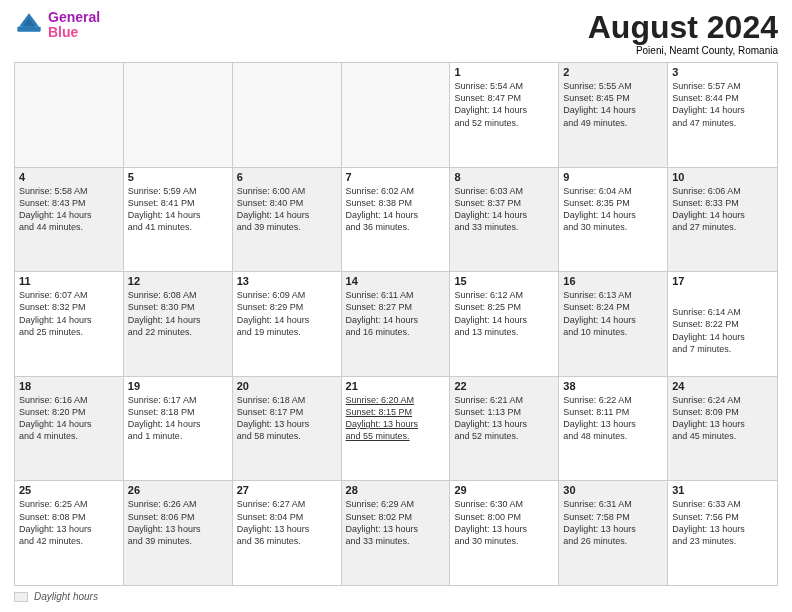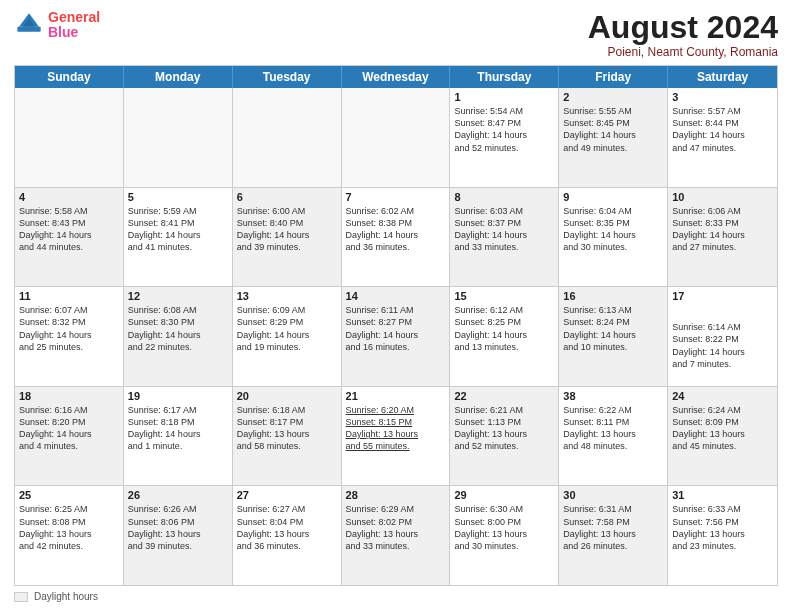--- a/index.html
+++ b/index.html
@@ -26,38 +26,38 @@
     .logo {
       display: flex;
       align-items: center;
       gap: 4px;
     }
     .logo-text {
       font-size: 14px;
       font-weight: bold;
       line-height: 1.1;
     }
-    .logo-text .general { color: #ef4444; }
+    .logo-text .general { color: #a21caf; }
     .logo-text .blue { color: #ec4899; }
     .logo-icon {
       width: 30px;
       height: 30px;
     }
     .title-section {
       text-align: right;
     }
     .month-title {
       font-size: 32px;
       font-weight: bold;
       color: #222;
       line-height: 1.1;
     }
     .subtitle {
-      font-size: 12px;
-      color: #7f1d1d;
+      font-size: 10px;
+      color: #000000;
     }
     .calendar {
       flex: 1;
       display: flex;
       flex-direction: column;
       border: 1px solid #ccc;
     }
     .cal-header {
       display: grid;
       grid-template-columns: repeat(7, 1fr);
@@ -106,20 +106,21 @@
       line-height: 1.35;
       color: #333;
     }
     .footer {
       display: flex;
       align-items: center;
       gap: 6px;
       margin-top: 5px;
       font-size: 10px;
       color: #555;
+      font-style: italic;
     }
     .legend-box {
       width: 14px;
       height: 10px;
       background: #f0f0f0;
       border: 1px solid #ccc;
       display: inline-block;
     }
   </style>
 </head>
@@ -138,29 +139,20 @@
         <span class="blue">Blue</span>
       </div>
     </div>
     <div class="title-section">
       <div class="month-title">August 2024</div>
       <div class="subtitle">Poieni, Neamt County, Romania</div>
     </div>
   </div>
 
   <div class="calendar">
-    <div class="cal-header">
-        <div class="cal-header-cell">Sunday</div>
-        <div class="cal-header-cell">Monday</div>
-        <div class="cal-header-cell">Tuesday</div>
-        <div class="cal-header-cell">Wednesday</div>
-        <div class="cal-header-cell">Thursday</div>
-        <div class="cal-header-cell">Friday</div>
-        <div class="cal-header-cell">Saturday</div>
-      </div>
     <div class="cal-body">
         <div class="cal-row">
           <div class="cal-cell empty"></div>
           <div class="cal-cell empty"></div>
           <div class="cal-cell empty"></div>
           <div class="cal-cell empty"></div>
           <div class="cal-cell">
             <div class="day-num">1</div>
             <div class="cell-text" style="white-space: pre-wrap;">Sunrise: 5:54 AM
 Sunset: 8:47 PM

